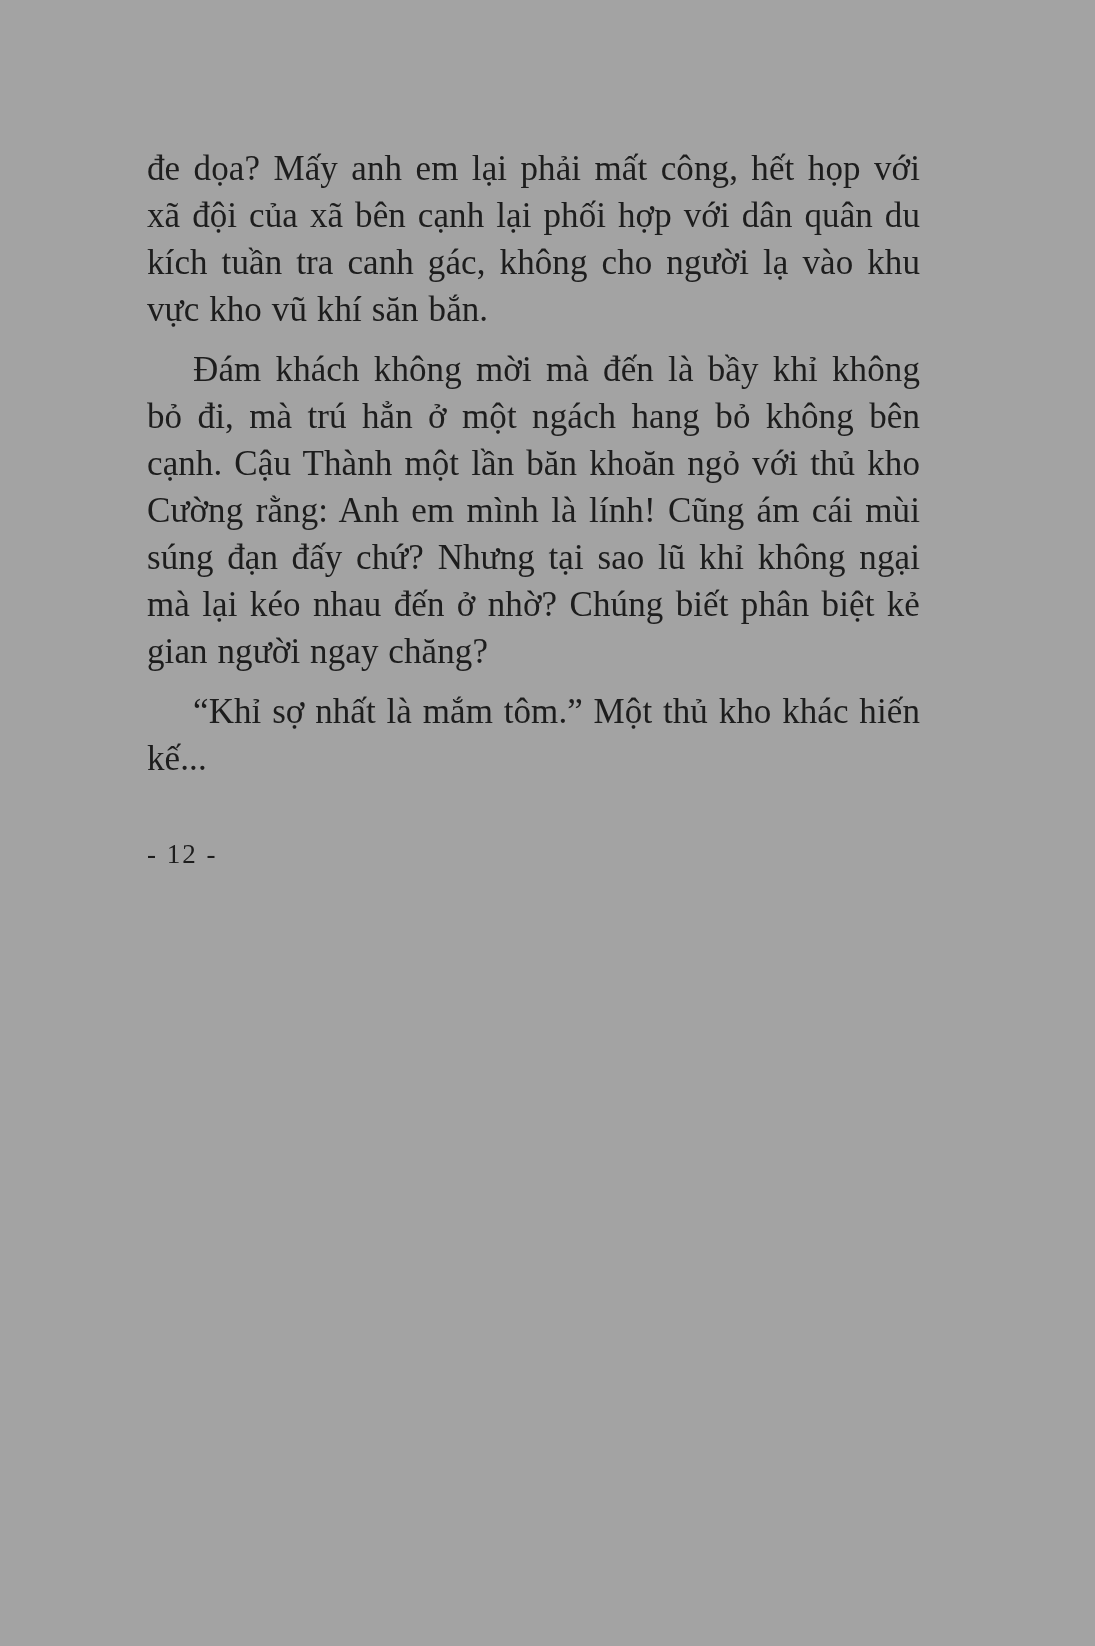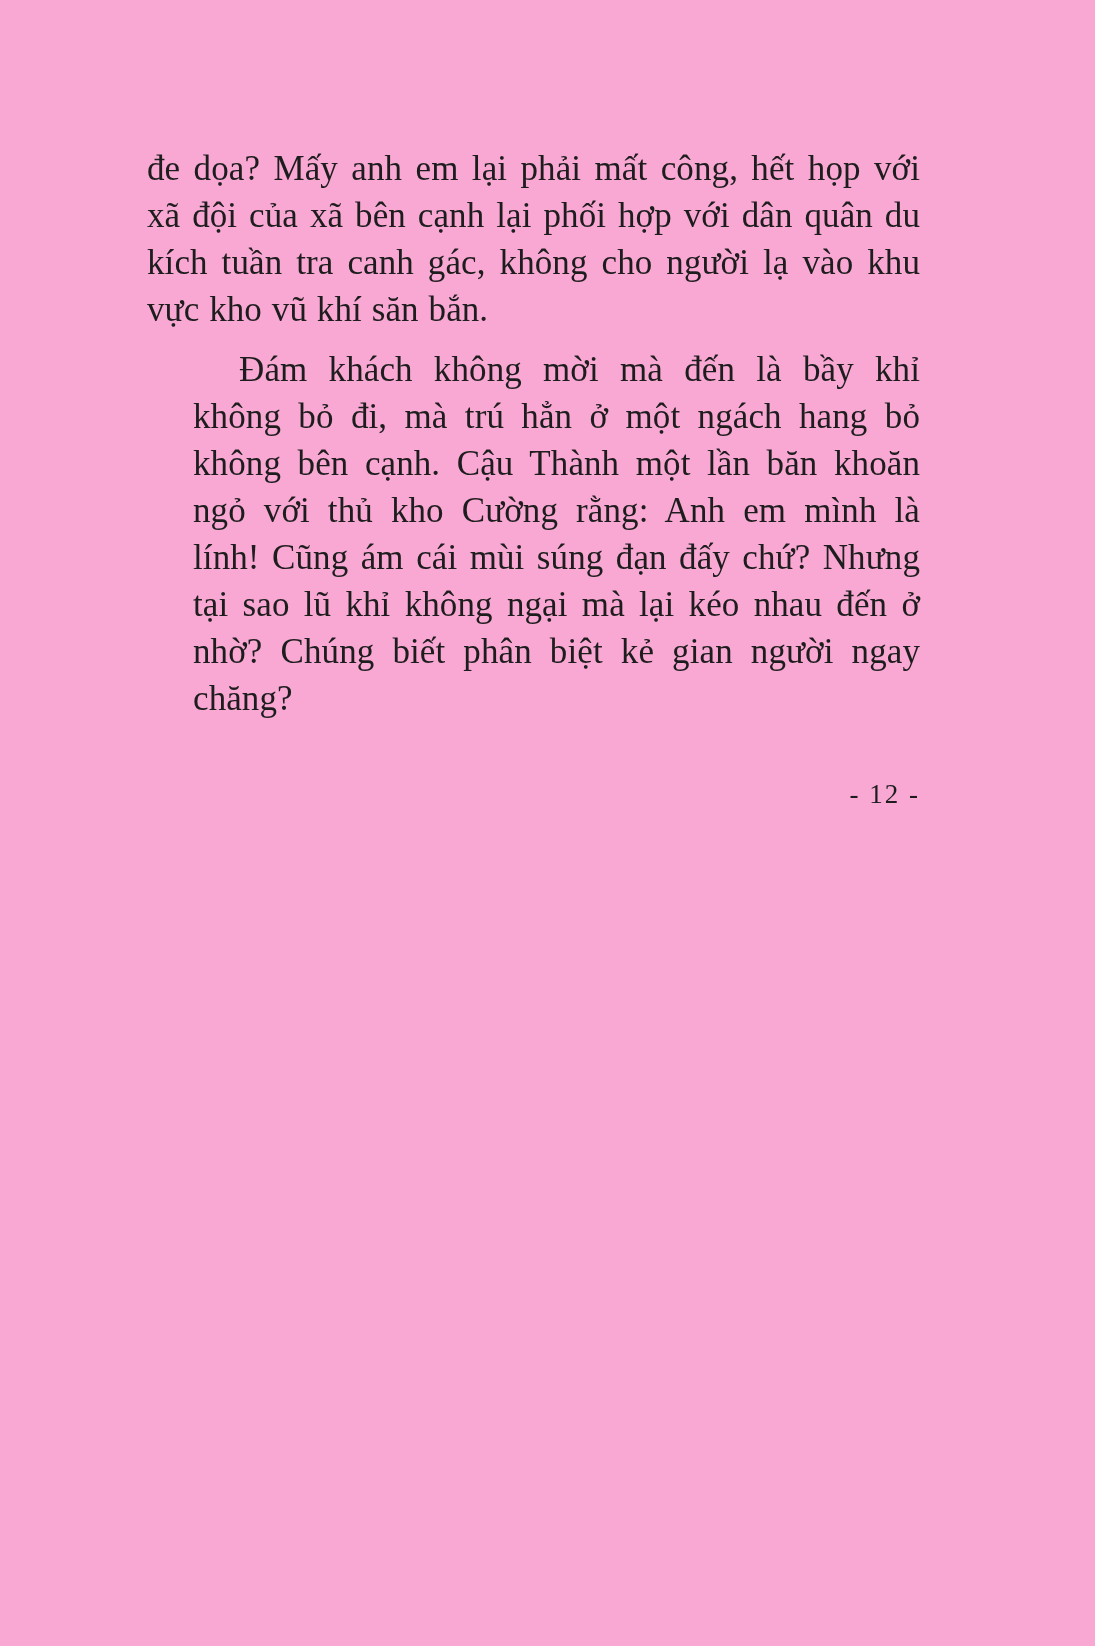--- a/index.html
+++ b/index.html
@@ -9,52 +9,52 @@
   }
   body {
     width: 1095px;
     height: 1646px;
     overflow: hidden;
   }
   .book-page {
     box-sizing: border-box;
     width: 1095px;
     height: 1646px;
-    background: #f9a8d4;
+    background: #a3a3a3;
     padding: 145px 175px 0 147px;
     font-family: "Liberation Serif", "DejaVu Serif", serif;
     color: #1d1d1d;
   }
   .body-text p {
     margin: 0;
     font-size: 35px;
     line-height: 47px;
     text-align: justify;
     text-align-last: left;
     letter-spacing: 0.1px;
     word-spacing: 1px;
   }
   .body-text p + p {
     margin-top: 13px;
   }
   .body-text p.indented {
     text-indent: 46px;
-    margin-left: 46px;
   }
   .page-footer {
     margin-top: 56px;
     font-size: 27px;
     line-height: 32px;
-    text-align: right;
+    text-align: left;
     letter-spacing: 2px;
     color: #1d1d1d;
   }
 </style>
 </head>
 <body>
 
 <div class="book-page">
   <div class="body-text">
     <p>đe dọa? Mấy anh em lại phải mất công, hết họp với xã đội của xã bên cạnh lại phối hợp với dân quân du kích tuần tra canh gác, không cho người lạ vào khu vực kho vũ khí săn bắn.</p>
     <p class="indented">Đám khách không mời mà đến là bầy khỉ không bỏ đi, mà trú hẳn ở một ngách hang bỏ không bên cạnh. Cậu Thành một lần băn khoăn ngỏ với thủ kho Cường rằng: Anh em mình là lính! Cũng ám cái mùi súng đạn đấy chứ? Nhưng tại sao lũ khỉ không ngại mà lại kéo nhau đến ở nhờ? Chúng biết phân biệt kẻ gian người ngay chăng?</p>
+    <p class="indented">“Khỉ sợ nhất là mắm tôm.” Một thủ kho khác hiến kế...</p>
   </div>
   <div class="page-footer">- 12 -</div>
 </div>
 
 </body></html>

